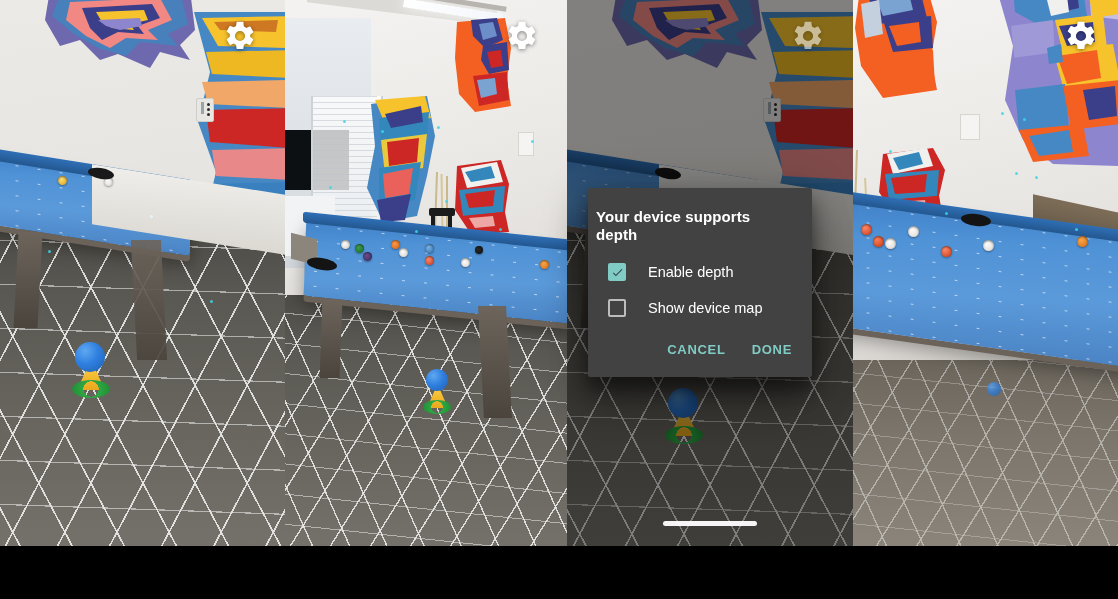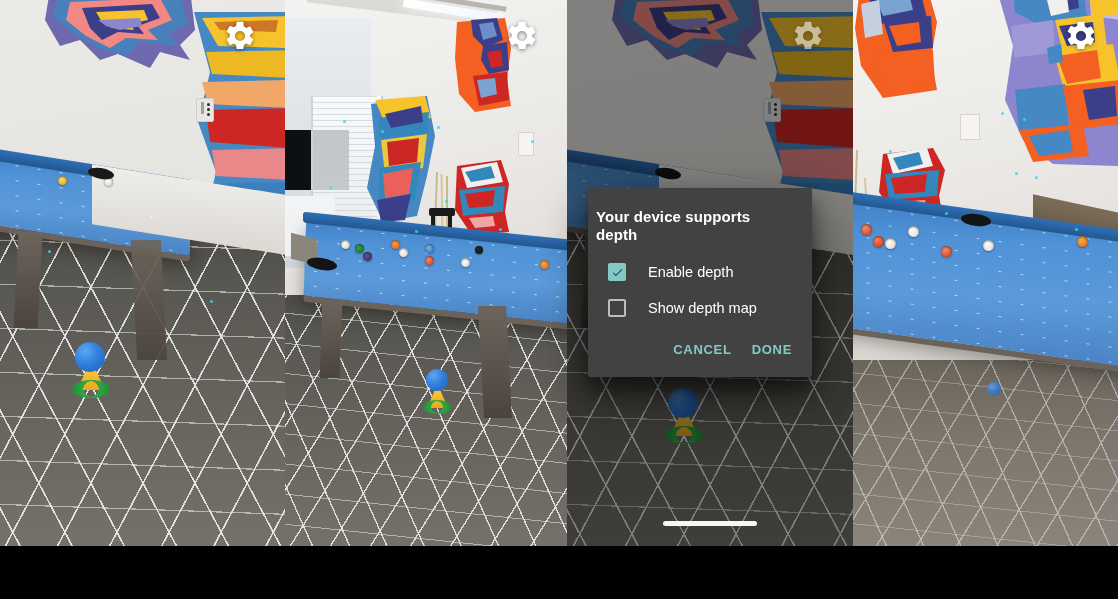--- a/index.html
+++ b/index.html
@@ -88,21 +88,21 @@
      padding:20px 20px 6px 8px;letter-spacing:.1px;}
   .dlg-body{padding:4px 20px 2px 20px;}
   .cbrow{display:flex;align-items:center;height:36px;cursor:pointer;}
   .cbox{width:18px;height:18px;border-radius:2px;box-sizing:border-box;flex:0 0 auto;
      display:flex;align-items:center;justify-content:center;}
   .cbox.on{background:#80cbc4;border:none;}
   .cbox.off{background:transparent;border:2px solid #bdbdbd;}
   .cbox svg{width:13px;height:13px;display:block;}
   .cblabel{color:#ffffff;font-size:14.5px;margin-left:22px;line-height:18px;}
   .dlg-actions{display:flex;justify-content:flex-end;align-items:center;
-     padding:6px 10px 12px 10px;gap:0;}
+     padding:6px 10px 12px 10px;gap:6px;}
   .tbtn{color:#80cbc4;font-size:13px;font-weight:bold;letter-spacing:.7px;
      padding:8px 10px;border-radius:2px;cursor:pointer;background:transparent;border:none;
      font-family:"Liberation Sans", sans-serif;}
 
   
   .homebar{position:absolute;border-radius:3px;background:#ffffff;opacity:.95;}
 
   
   .blackbar{position:absolute;left:0;bottom:0;width:1118px;height:53px;background:#000;}
 </style>
@@ -458,21 +458,21 @@
         <span class="cbox on">
           <svg viewBox="0 0 24 24">
               <path fill="#37474f" d="M9 16.2 4.8 12l-1.4 1.4L9 19 21 7l-1.4-1.4z"></path>
             </svg>
         </span>
         <span class="cblabel">Enable depth</span>
       </div>
 
       <div class="cbrow">
         <span class="cbox off"></span>
-        <span class="cblabel">Show depth map</span>
+        <span class="cblabel">Show device map</span>
       </div>
 
     </div>
 
     <div class="dlg-actions">
       <button class="tbtn">CANCEL</button>
       <button class="tbtn">DONE</button>
     </div>
   </div>
 

